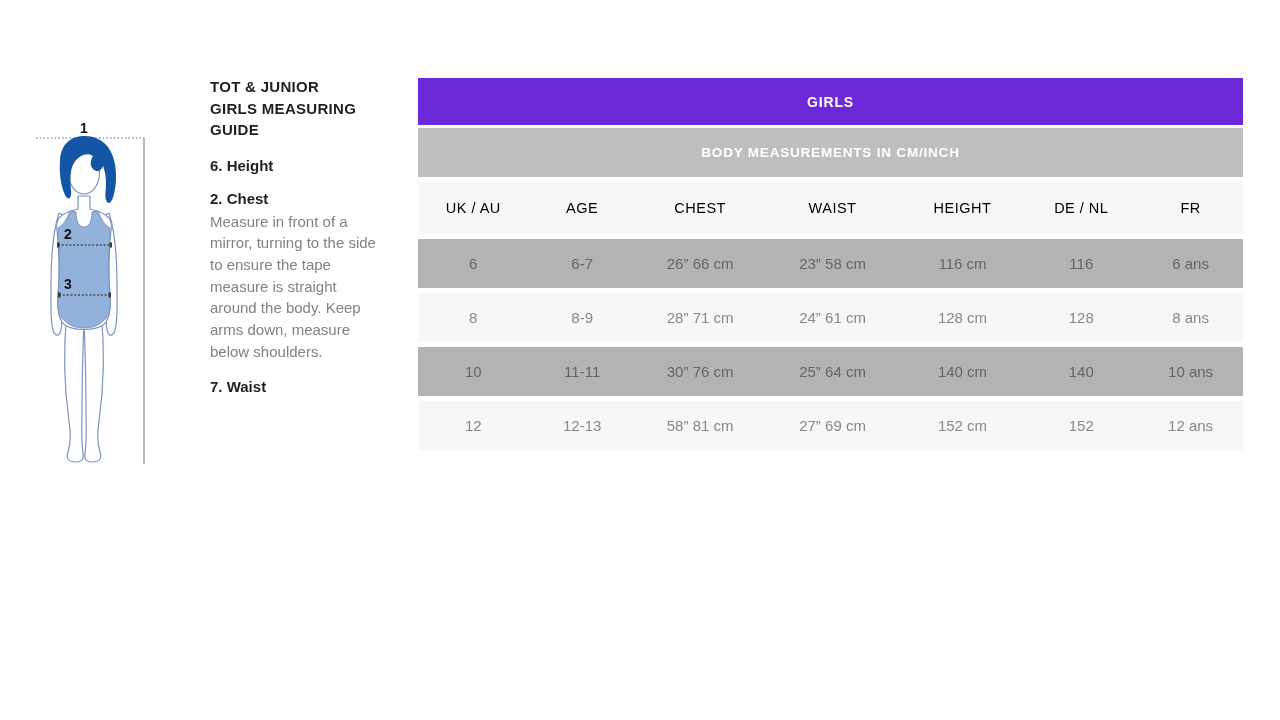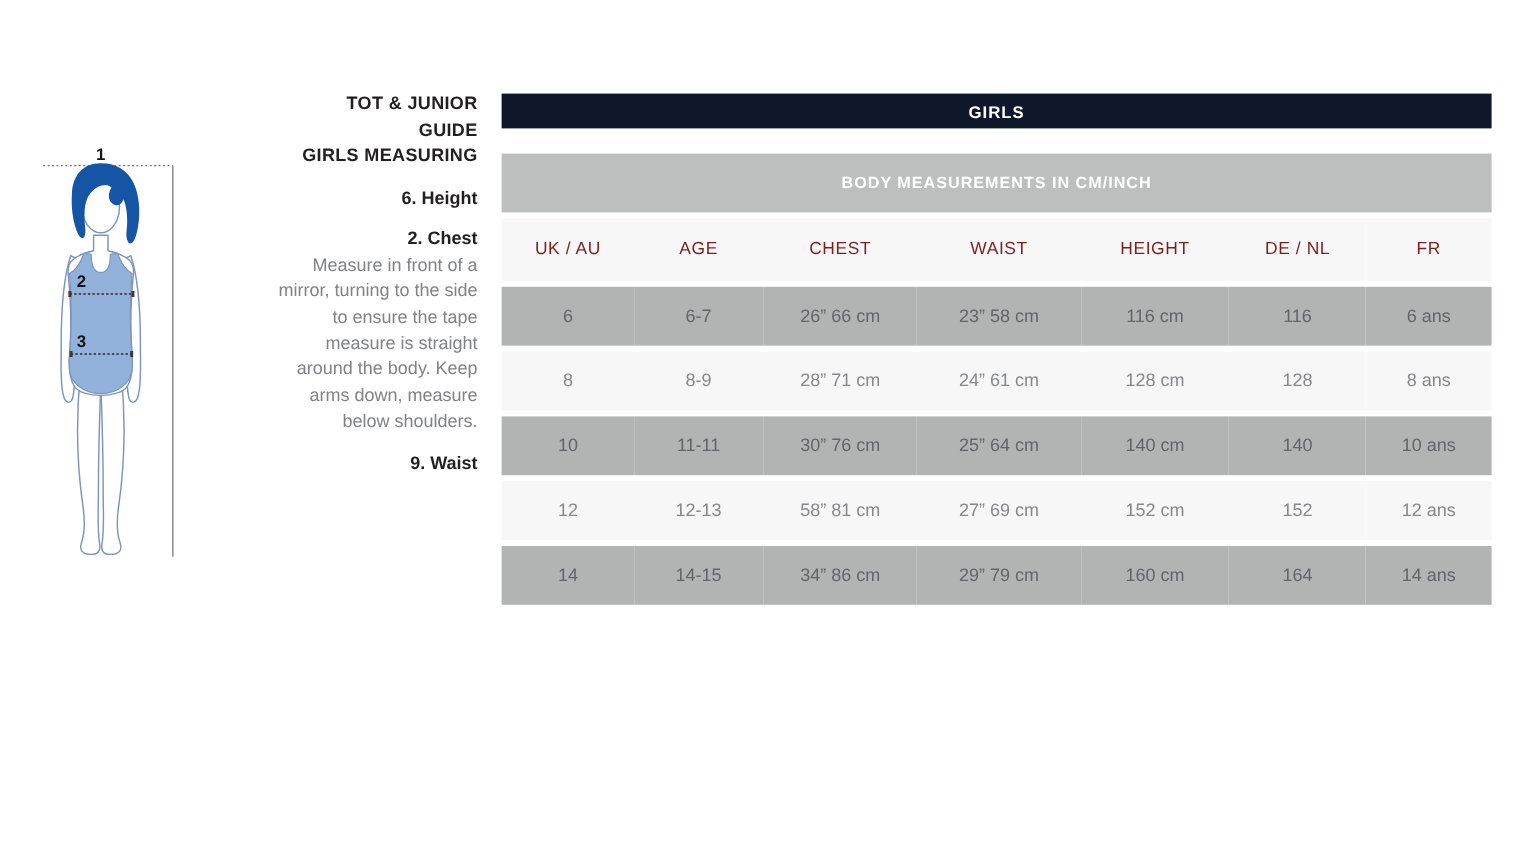--- a/index.html
+++ b/index.html
@@ -15,24 +15,23 @@
   
   .figure-wrap {
     position: absolute;
     left: 30px; top: 116px;
     width: 125px; height: 355px;
   }
 
   
   .guide {
     position: absolute;
-    left: 226px; top: 76px;
+    left: 210px; top: 76px;
     width: 172px;
     color: #221f20;
-    text-align: right;
   }
   .guide-title {
     margin: 0;
     font-size: 15px;
     font-weight: bold;
     line-height: 21.5px;
     letter-spacing: 0.3px;
     color: #221f20;
   }
   .guide-section-heading {
@@ -57,46 +56,46 @@
   }
   .bar {
     width: 100%;
     display: flex;
     align-items: center;
     justify-content: center;
     color: #ffffff;
     font-weight: bold;
   }
   .bar-dark {
-    height: 29px;
-    background: #0f172a;
+    height: 47px;
+    background: #6d28d9;
     font-size: 14px;
     letter-spacing: 0.8px;
-    margin-bottom: 21px;
+    margin-bottom: 3px;
   }
   .bar-gray {
     height: 49px;
     background: #bdbebe;
     font-size: 13.5px;
     letter-spacing: 0.8px;
     text-align: right;
   }
   table.measurements {
     width: 100%;
     border-collapse: separate;
     border-spacing: 0 5px;
     table-layout: fixed;
   }
   table.measurements th {
     height: 52px;
     background: #f7f7f7;
     font-weight: normal;
     font-size: 14.5px;
     letter-spacing: 0.5px;
-    color: #7f1d1d;
+    color: #000000;
     text-align: center;
     vertical-align: middle;
   }
   table.measurements td {
     height: 49px;
     font-size: 15px;
     color: #707175;
     text-align: center;
     vertical-align: middle;
   }
@@ -134,30 +133,30 @@
     <line x1="29" y1="179" x2="80" y2="179" stroke="#4a4a4a" stroke-width="1.5" stroke-dasharray="2 1.8"></line>
     <rect x="28" y="176.5" width="2.5" height="5" fill="#3a3a3a"></rect>
     <rect x="78.5" y="176.5" width="2.5" height="5" fill="#3a3a3a"></rect>
     <text x="34" y="173" font-size="14" font-weight="bold" fill="#141414">3</text>
   </svg>
 </div>
 
 <div class="guide">
   <h2 class="guide-title">
     <span style="display:block">TOT &amp; JUNIOR</span>
+    <span style="display:block">GIRLS MEASURING</span>
     <span style="display:block">GUIDE</span>
-    <span style="display:block">GIRLS MEASURING</span>
   </h2>
 
   <h3 class="guide-section-heading">6. Height</h3>
 
   <h3 class="guide-section-heading">2. Chest</h3>
   <p class="guide-section-body">Measure in front of a mirror, turning to the side to ensure the tape measure is straight around the body. Keep arms down, measure below shoulders.</p>
 
-  <h3 class="guide-section-heading">9. Waist</h3>
+  <h3 class="guide-section-heading">7. Waist</h3>
 </div>
 
 <div class="size-table">
   <div class="bar bar-dark">GIRLS</div>
   <div class="bar bar-gray">BODY MEASUREMENTS IN CM/INCH</div>
 
   <table class="measurements">
     <colgroup>
       <col style="width:13.4%">
         <col style="width:13%">
@@ -208,24 +207,15 @@
         </tr>
         <tr>
           <td>12</td>
           <td>12-13</td>
           <td>58” 81 cm</td>
           <td>27” 69 cm</td>
           <td>152 cm</td>
           <td>152</td>
           <td>12 ans</td>
         </tr>
-        <tr>
-          <td>14</td>
-          <td>14-15</td>
-          <td>34” 86 cm</td>
-          <td>29” 79 cm</td>
-          <td>160 cm</td>
-          <td>164</td>
-          <td>14 ans</td>
-        </tr>
       </tbody>
   </table>
 </div>
 
 </body></html>

